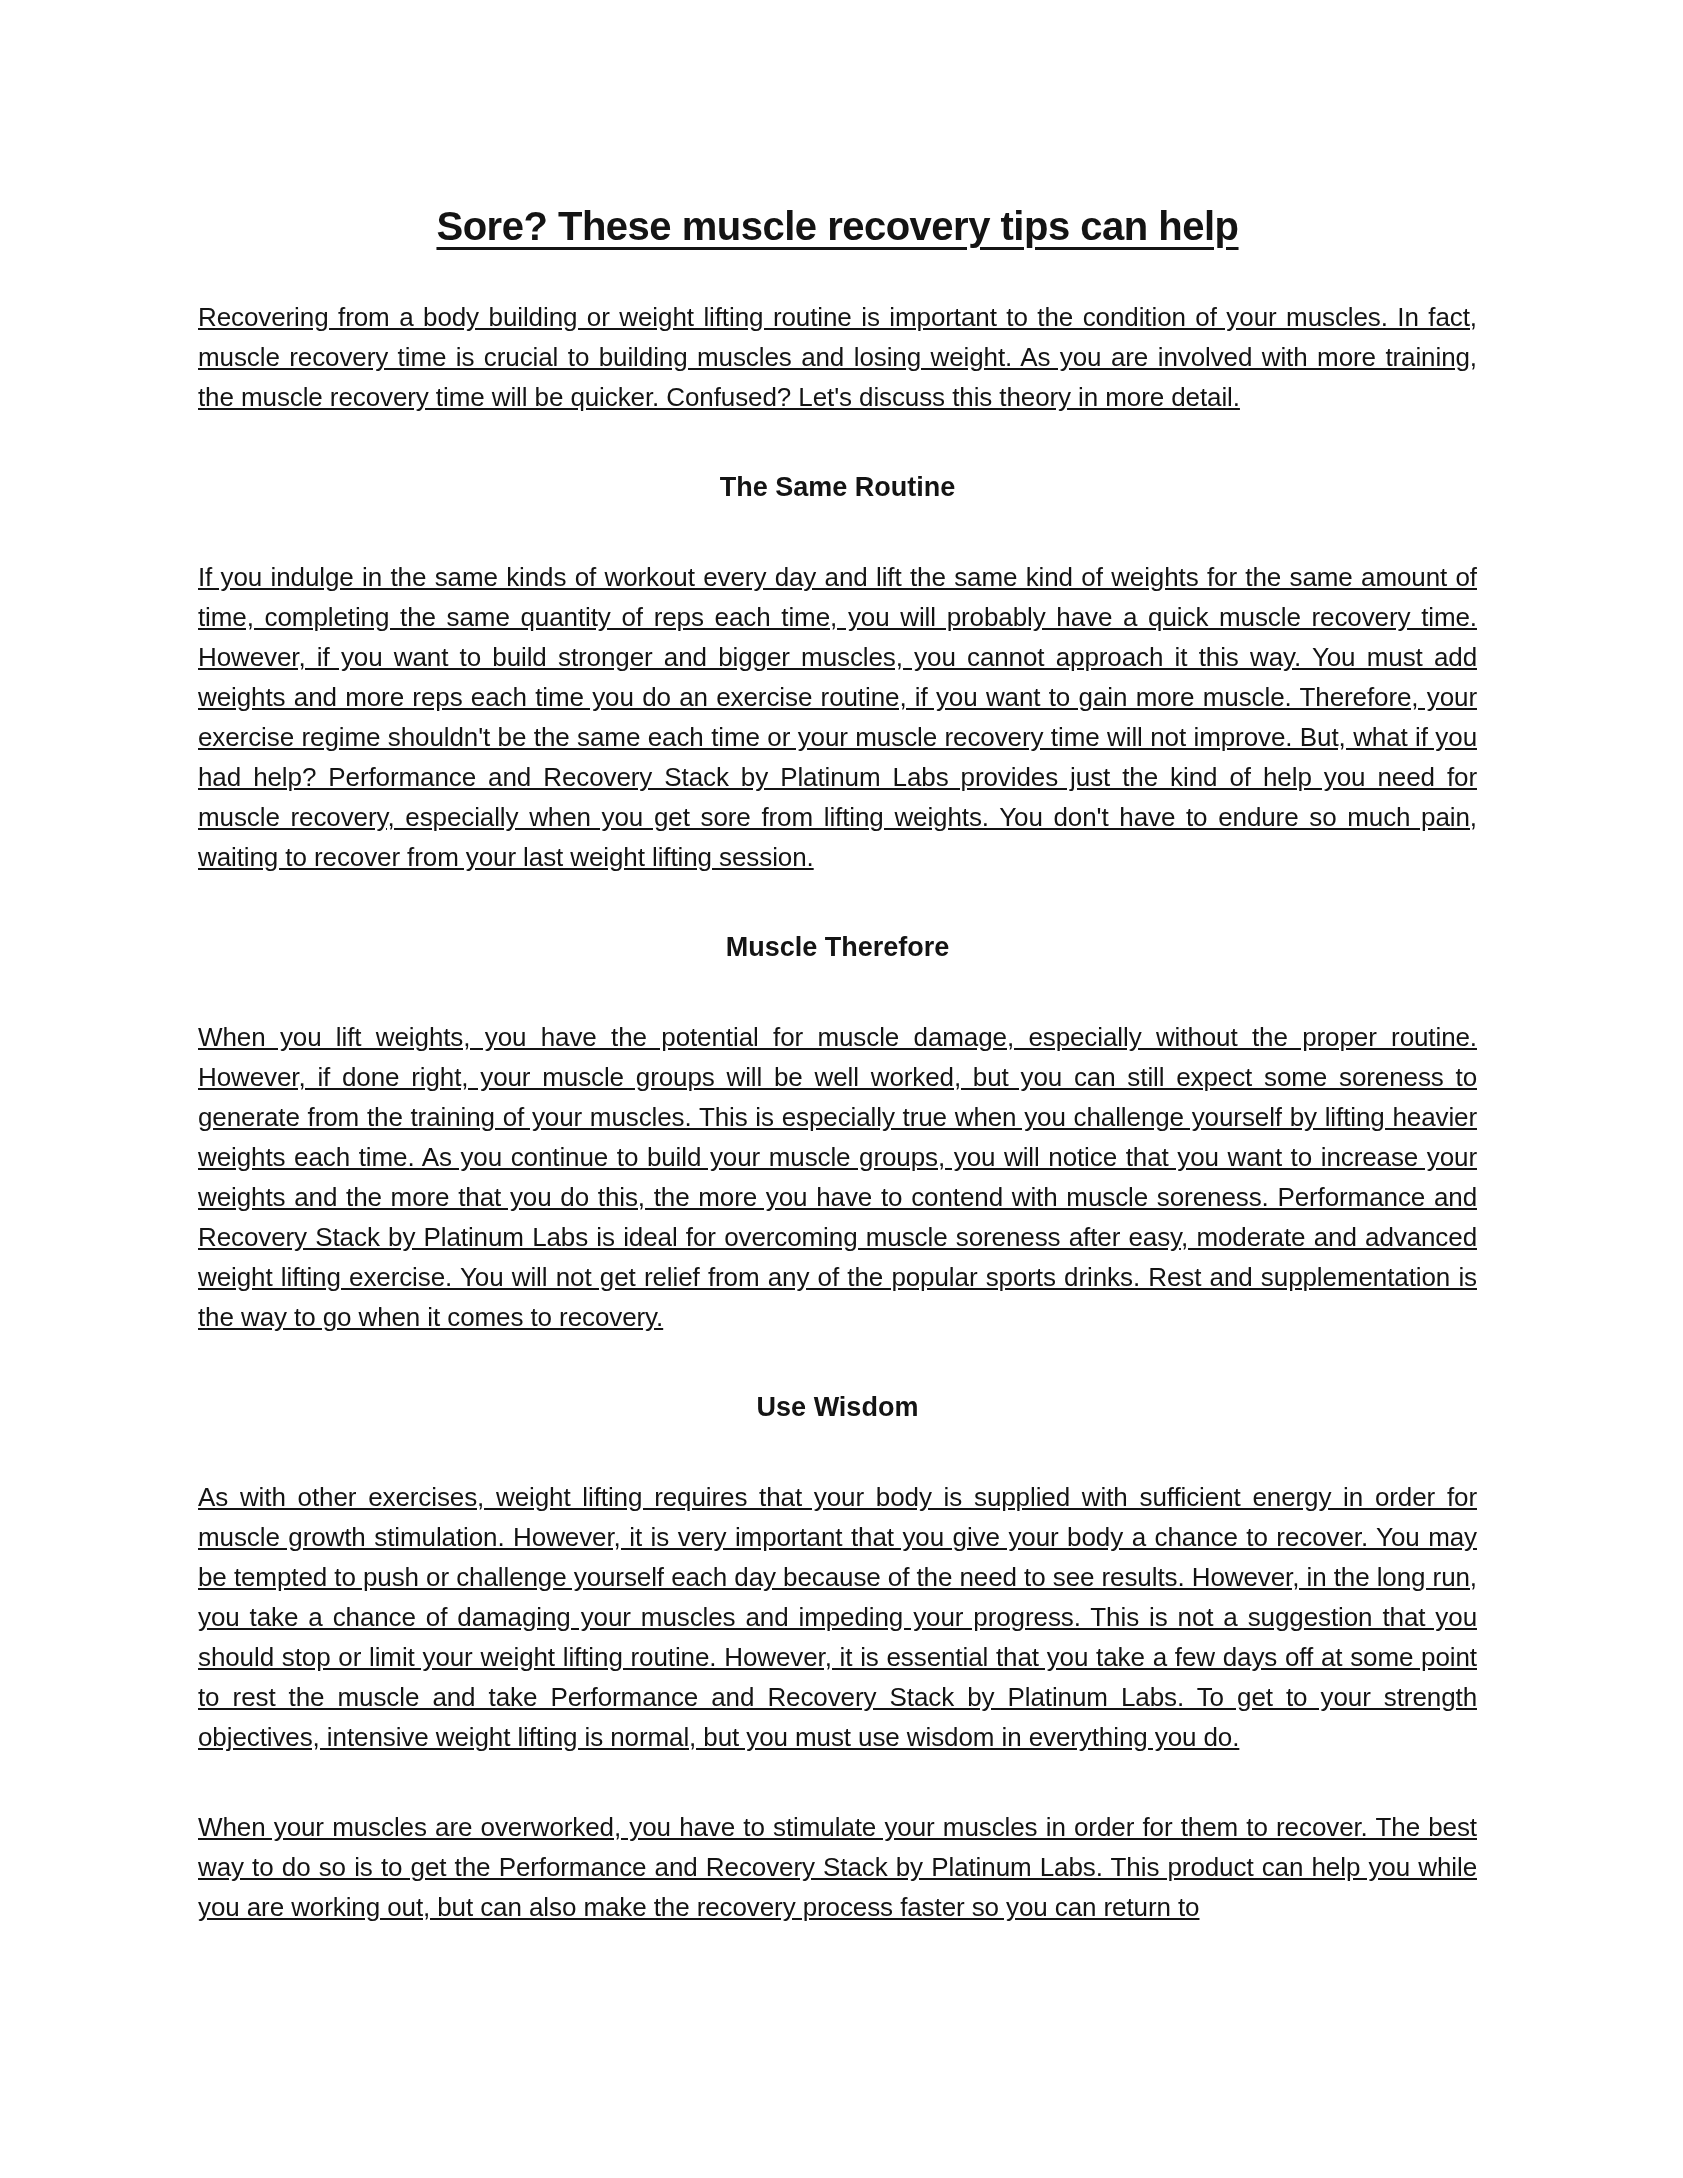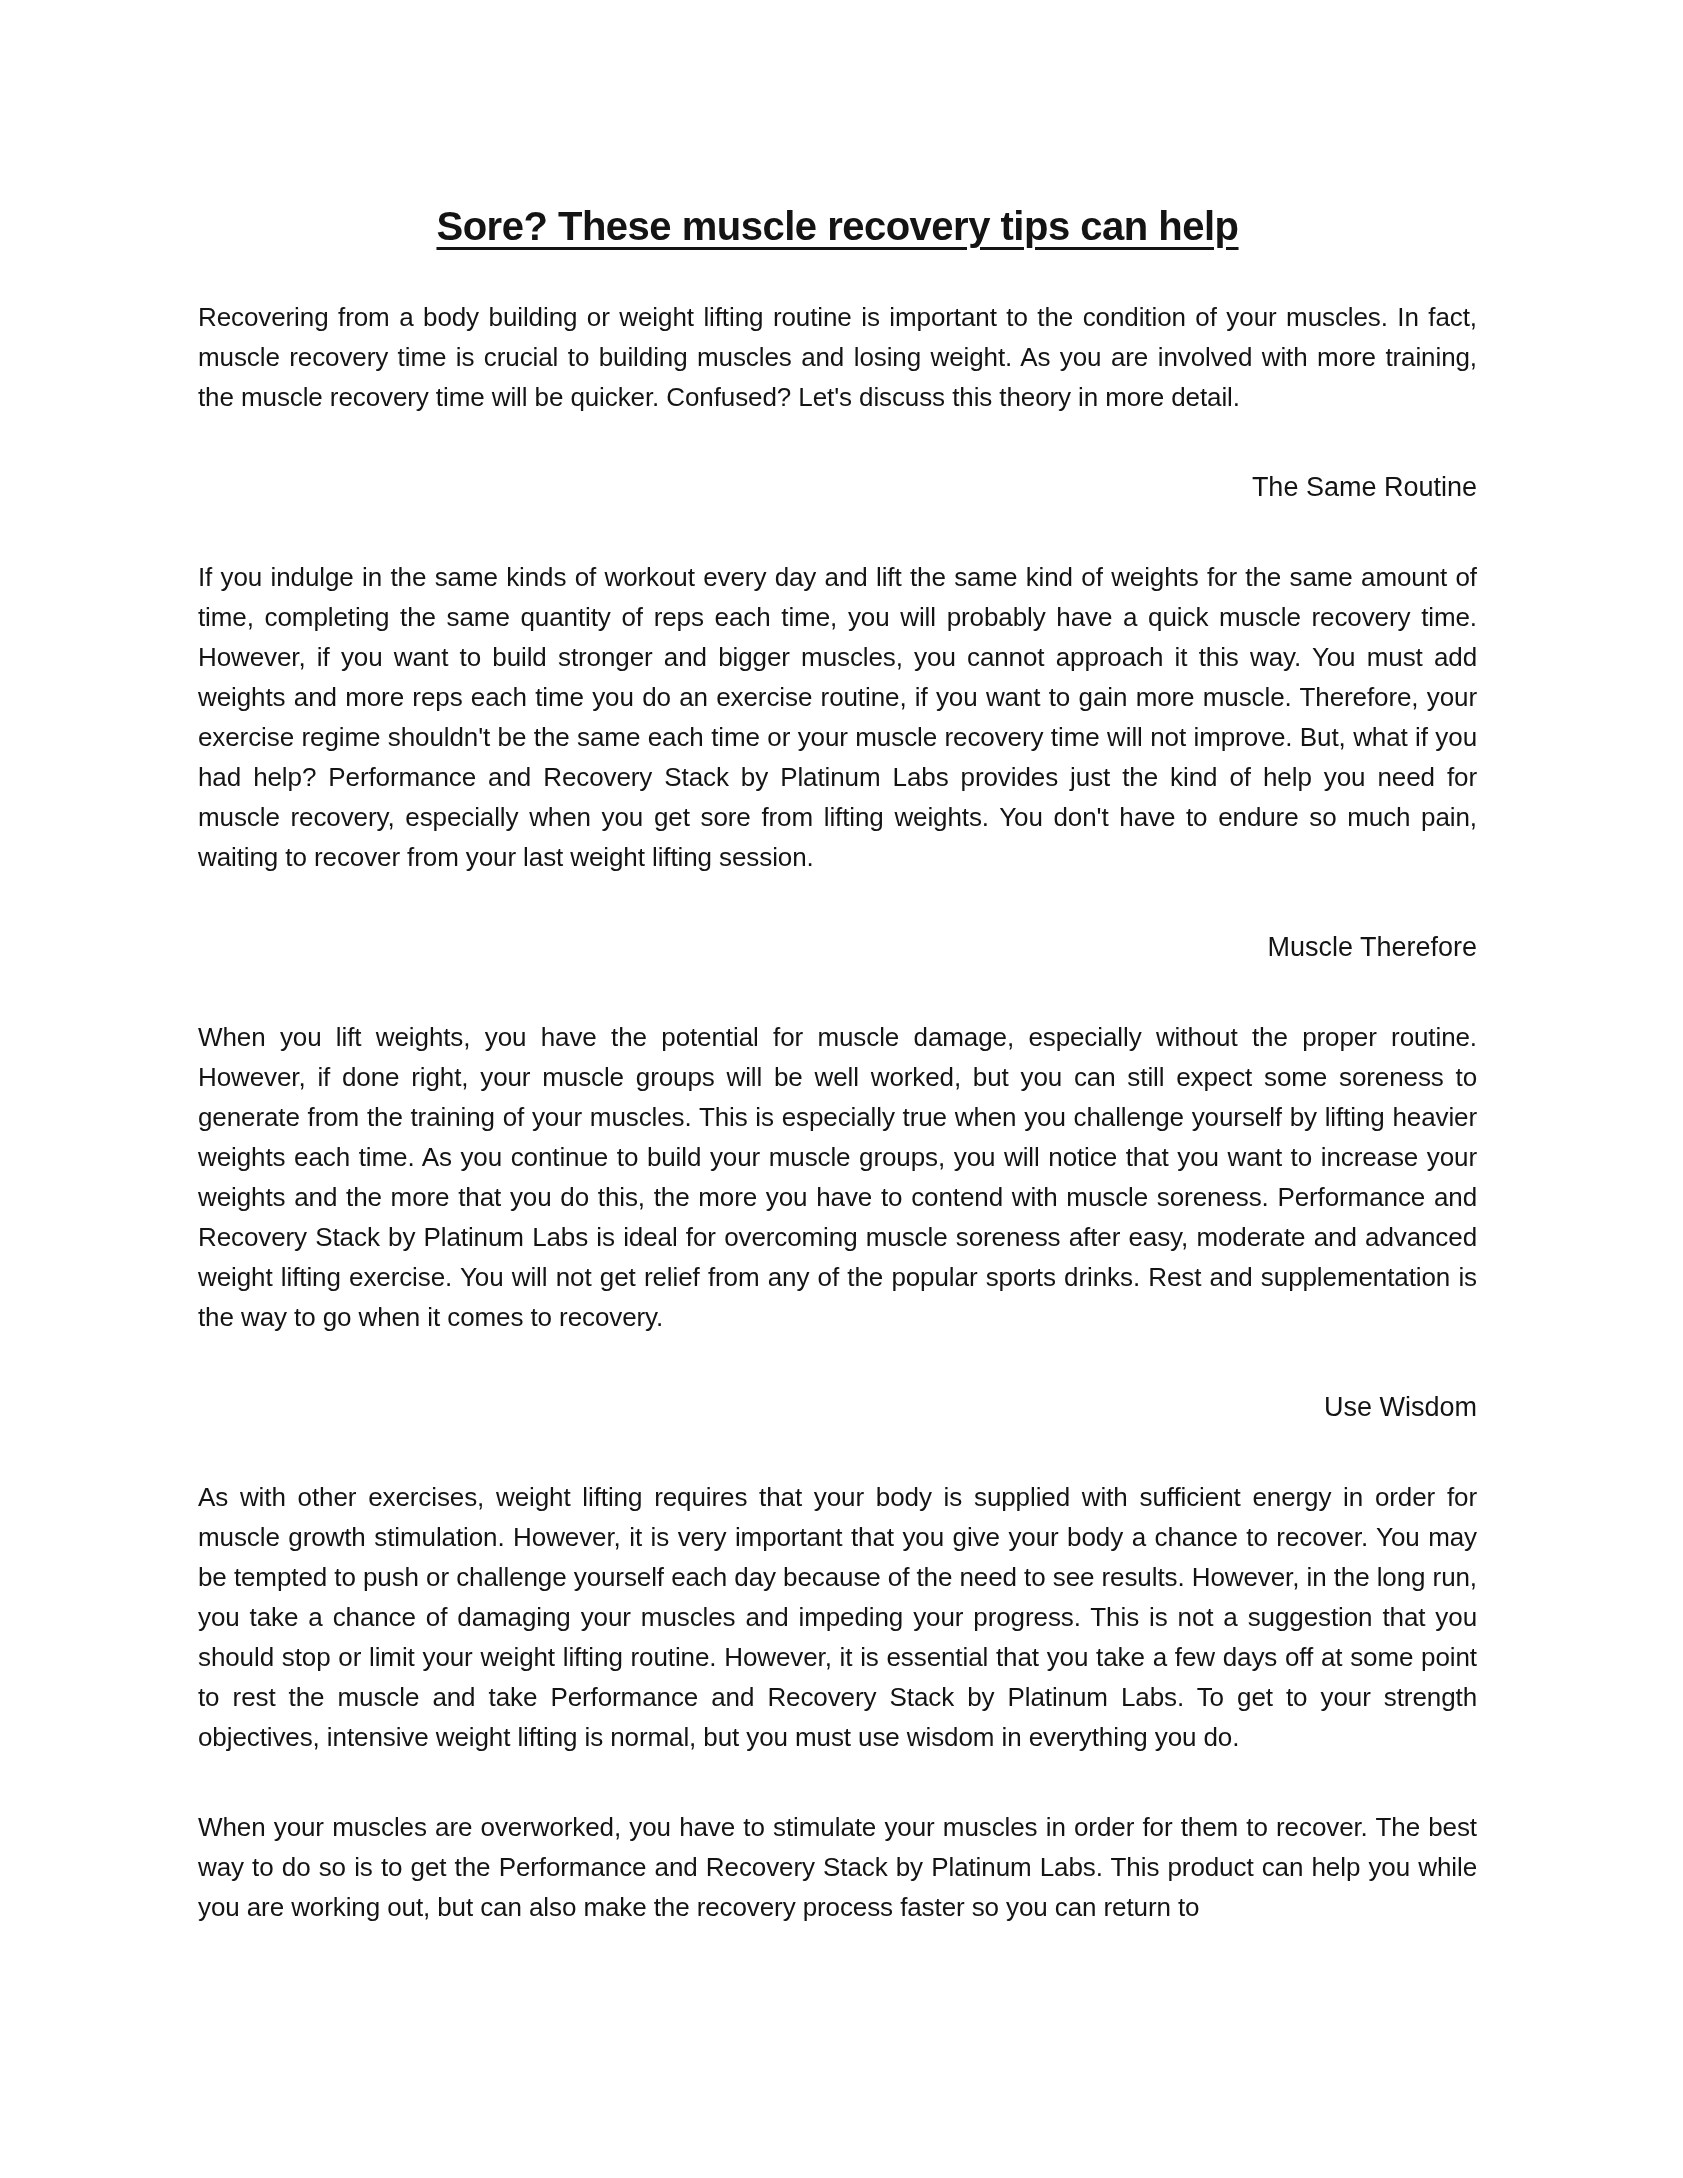--- a/index.html
+++ b/index.html
@@ -32,26 +32,27 @@
     text-underline-offset: 7px;
     margin: 0 0 48px 0;
     letter-spacing: -0.5px;
   }
   .doc-para {
     font-size: 26px;
     line-height: 40px;
     text-align: justify;
     margin: 0 0 50px 0;
     letter-spacing: -0.1px;
+    text-decoration: underline;
   }
   .doc-heading {
     font-size: 27px;
     line-height: 40px;
-    font-weight: 400;
-    text-align: right;
+    font-weight: 700;
+    text-align: center;
     margin: 0 0 50px 0;
   }
 </style>
 </head>
 <body>
 
 <div class="page">
 
   <h1 class="doc-title">Sore? These muscle recovery tips can help</h1>
 

